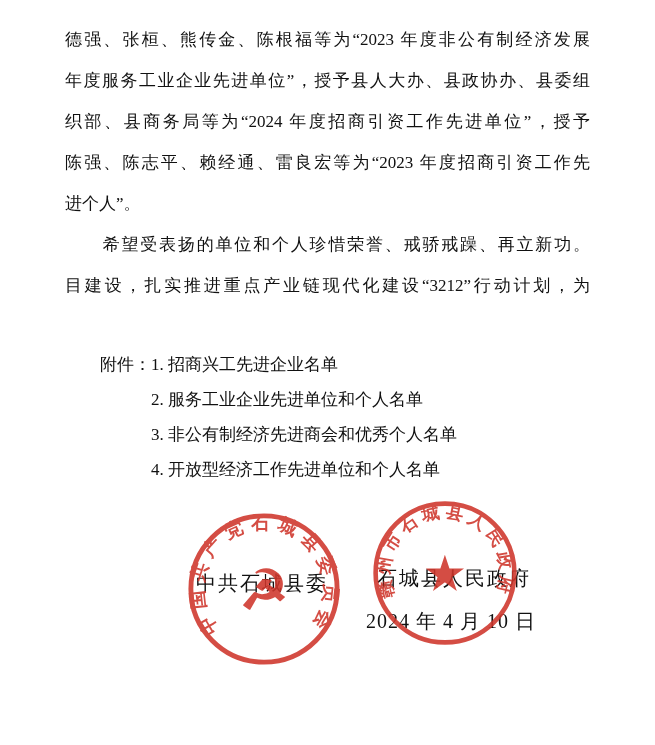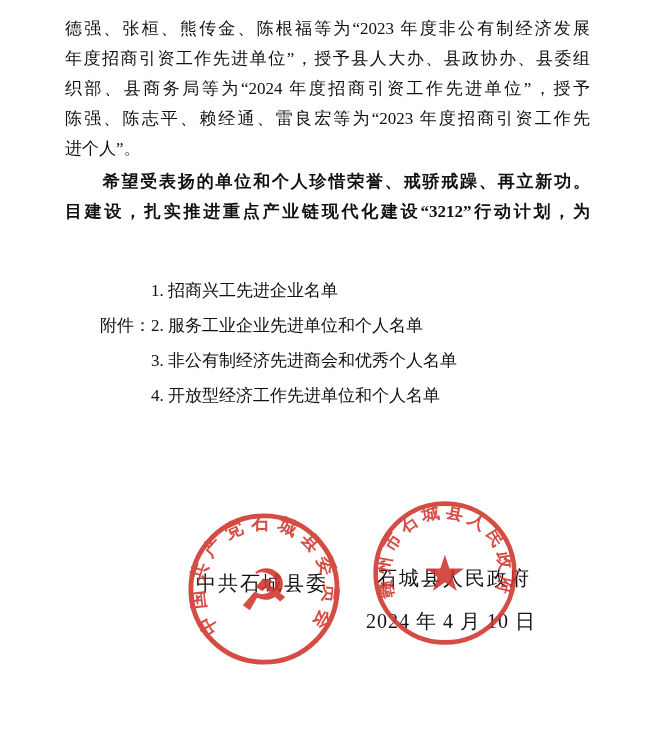--- a/index.html
+++ b/index.html
@@ -18,39 +18,40 @@
   }
   .body-text {
     position: absolute;
     left: 65px;
     top: 14px;
     width: 525px;
     font-size: 17px;
     line-height: 30px;
   }
   .para { margin: 0; padding: 0; }
-  .para-2 { margin-top: 3px; font-weight: bold; }
+  .para-2 { margin-top: 3px; }
   .line {
     display: block;
     text-align: justify;
     text-align-last: justify;
     white-space: pre-wrap;
+    margin-top: 11px;
   }
   .line.last {
     text-align-last: left;
   }
   .attachments {
     display: flex;
     align-items: flex-start;
     margin-top: 46px;
     padding-left: 35px;
     font-size: 17px;
     line-height: 35px;
   }
-  .att-label { white-space: nowrap; margin-top: 35px; }
+  .att-label { white-space: nowrap; }
   .att-items { display: flex; flex-direction: column; }
   .att-item { white-space: nowrap; }
 
   .sig {
     position: absolute;
     z-index: 1;
     font-size: 20px;
     letter-spacing: 2px;
     color: #111111;
     white-space: nowrap;
@@ -78,21 +79,21 @@
   }
 </style>
 </head>
 <body>
 
 <div class="page">
 
   <div class="body-text">
     <p class="para para-1">
       <span class="line">德强、张桓、熊传金、陈根福等为“2023 年度非公有制经济发展</span>
-      <span class="line">年度招商引资工作先进单位”，授予县人大办、县政协办、县委组</span>
+      <span class="line">年度服务工业企业先进单位”，授予县人大办、县政协办、县委组</span>
       <span class="line">织部、县商务局等为“2024 年度招商引资工作先进单位”，授予</span>
       <span class="line">陈强、陈志平、赖经通、雷良宏等为“2023 年度招商引资工作先</span>
       <span class="line last">进个人”。</span>
     </p>
     <p class="para para-2">
       <span class="line">　　希望受表扬的单位和个人珍惜荣誉、戒骄戒躁、再立新功。</span>
       <span class="line">目建设，扎实推进重点产业链现代化建设“3212”行动计划，为</span>
     </p>
 
     <div class="attachments">

